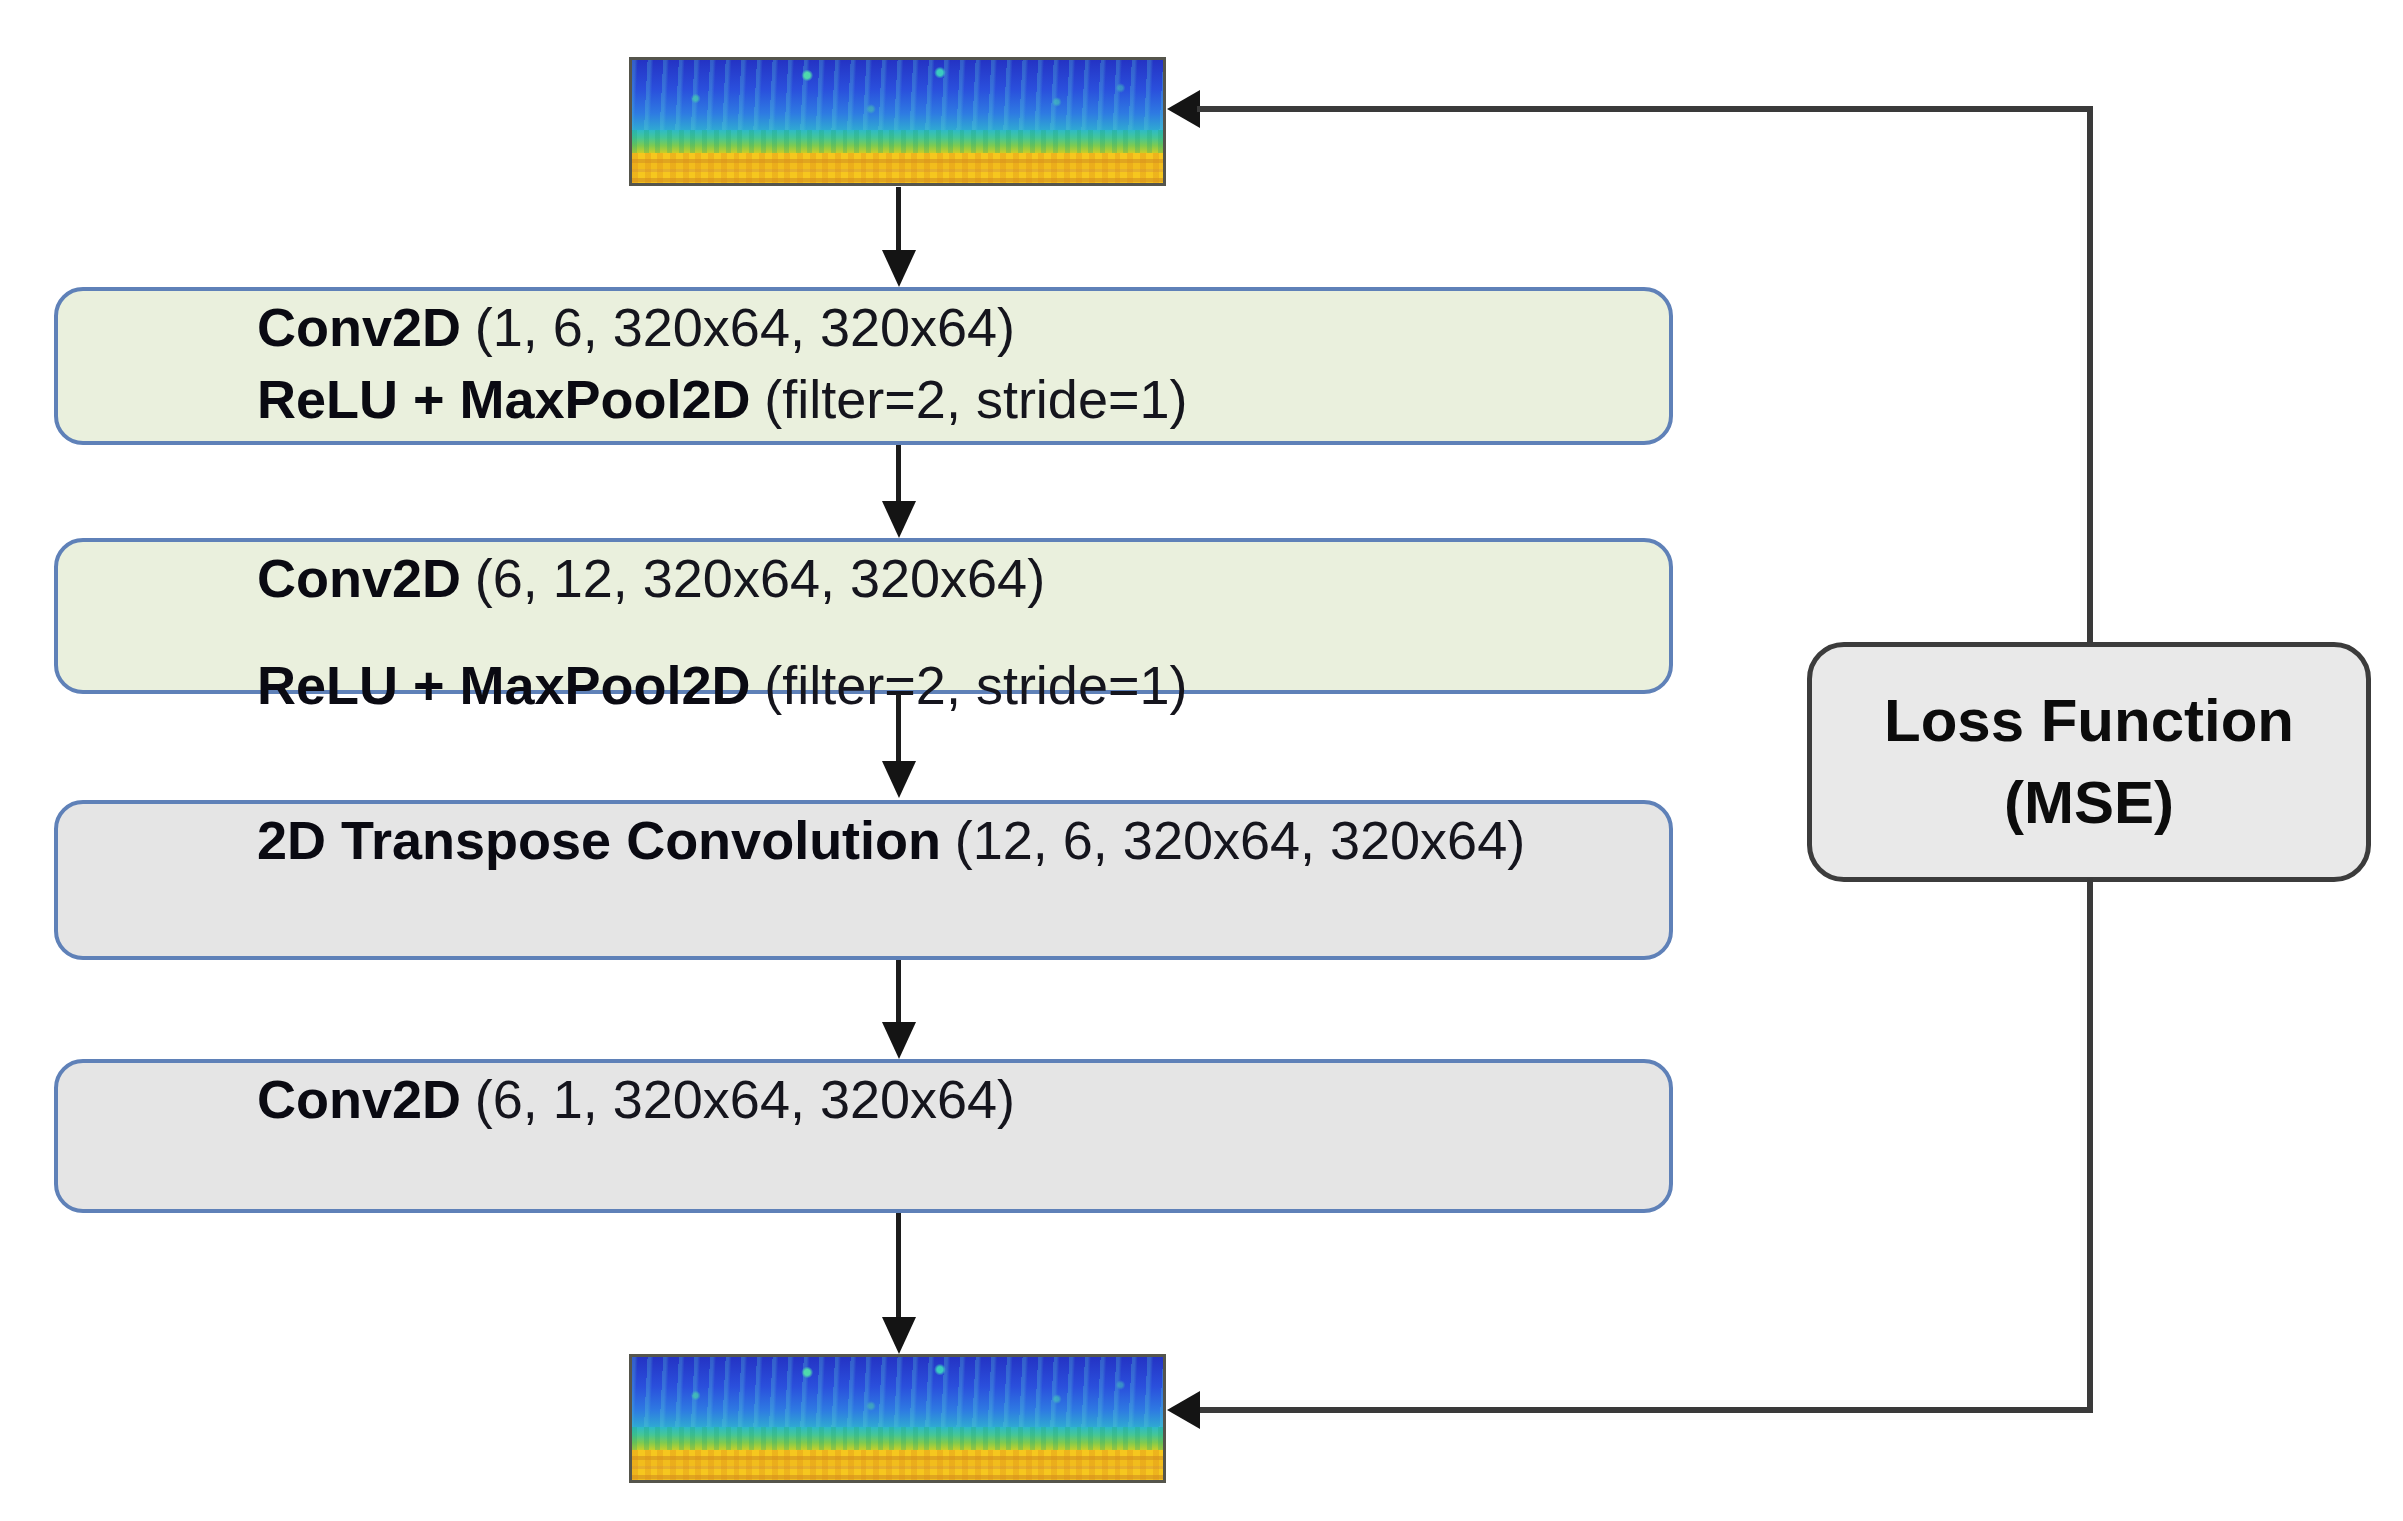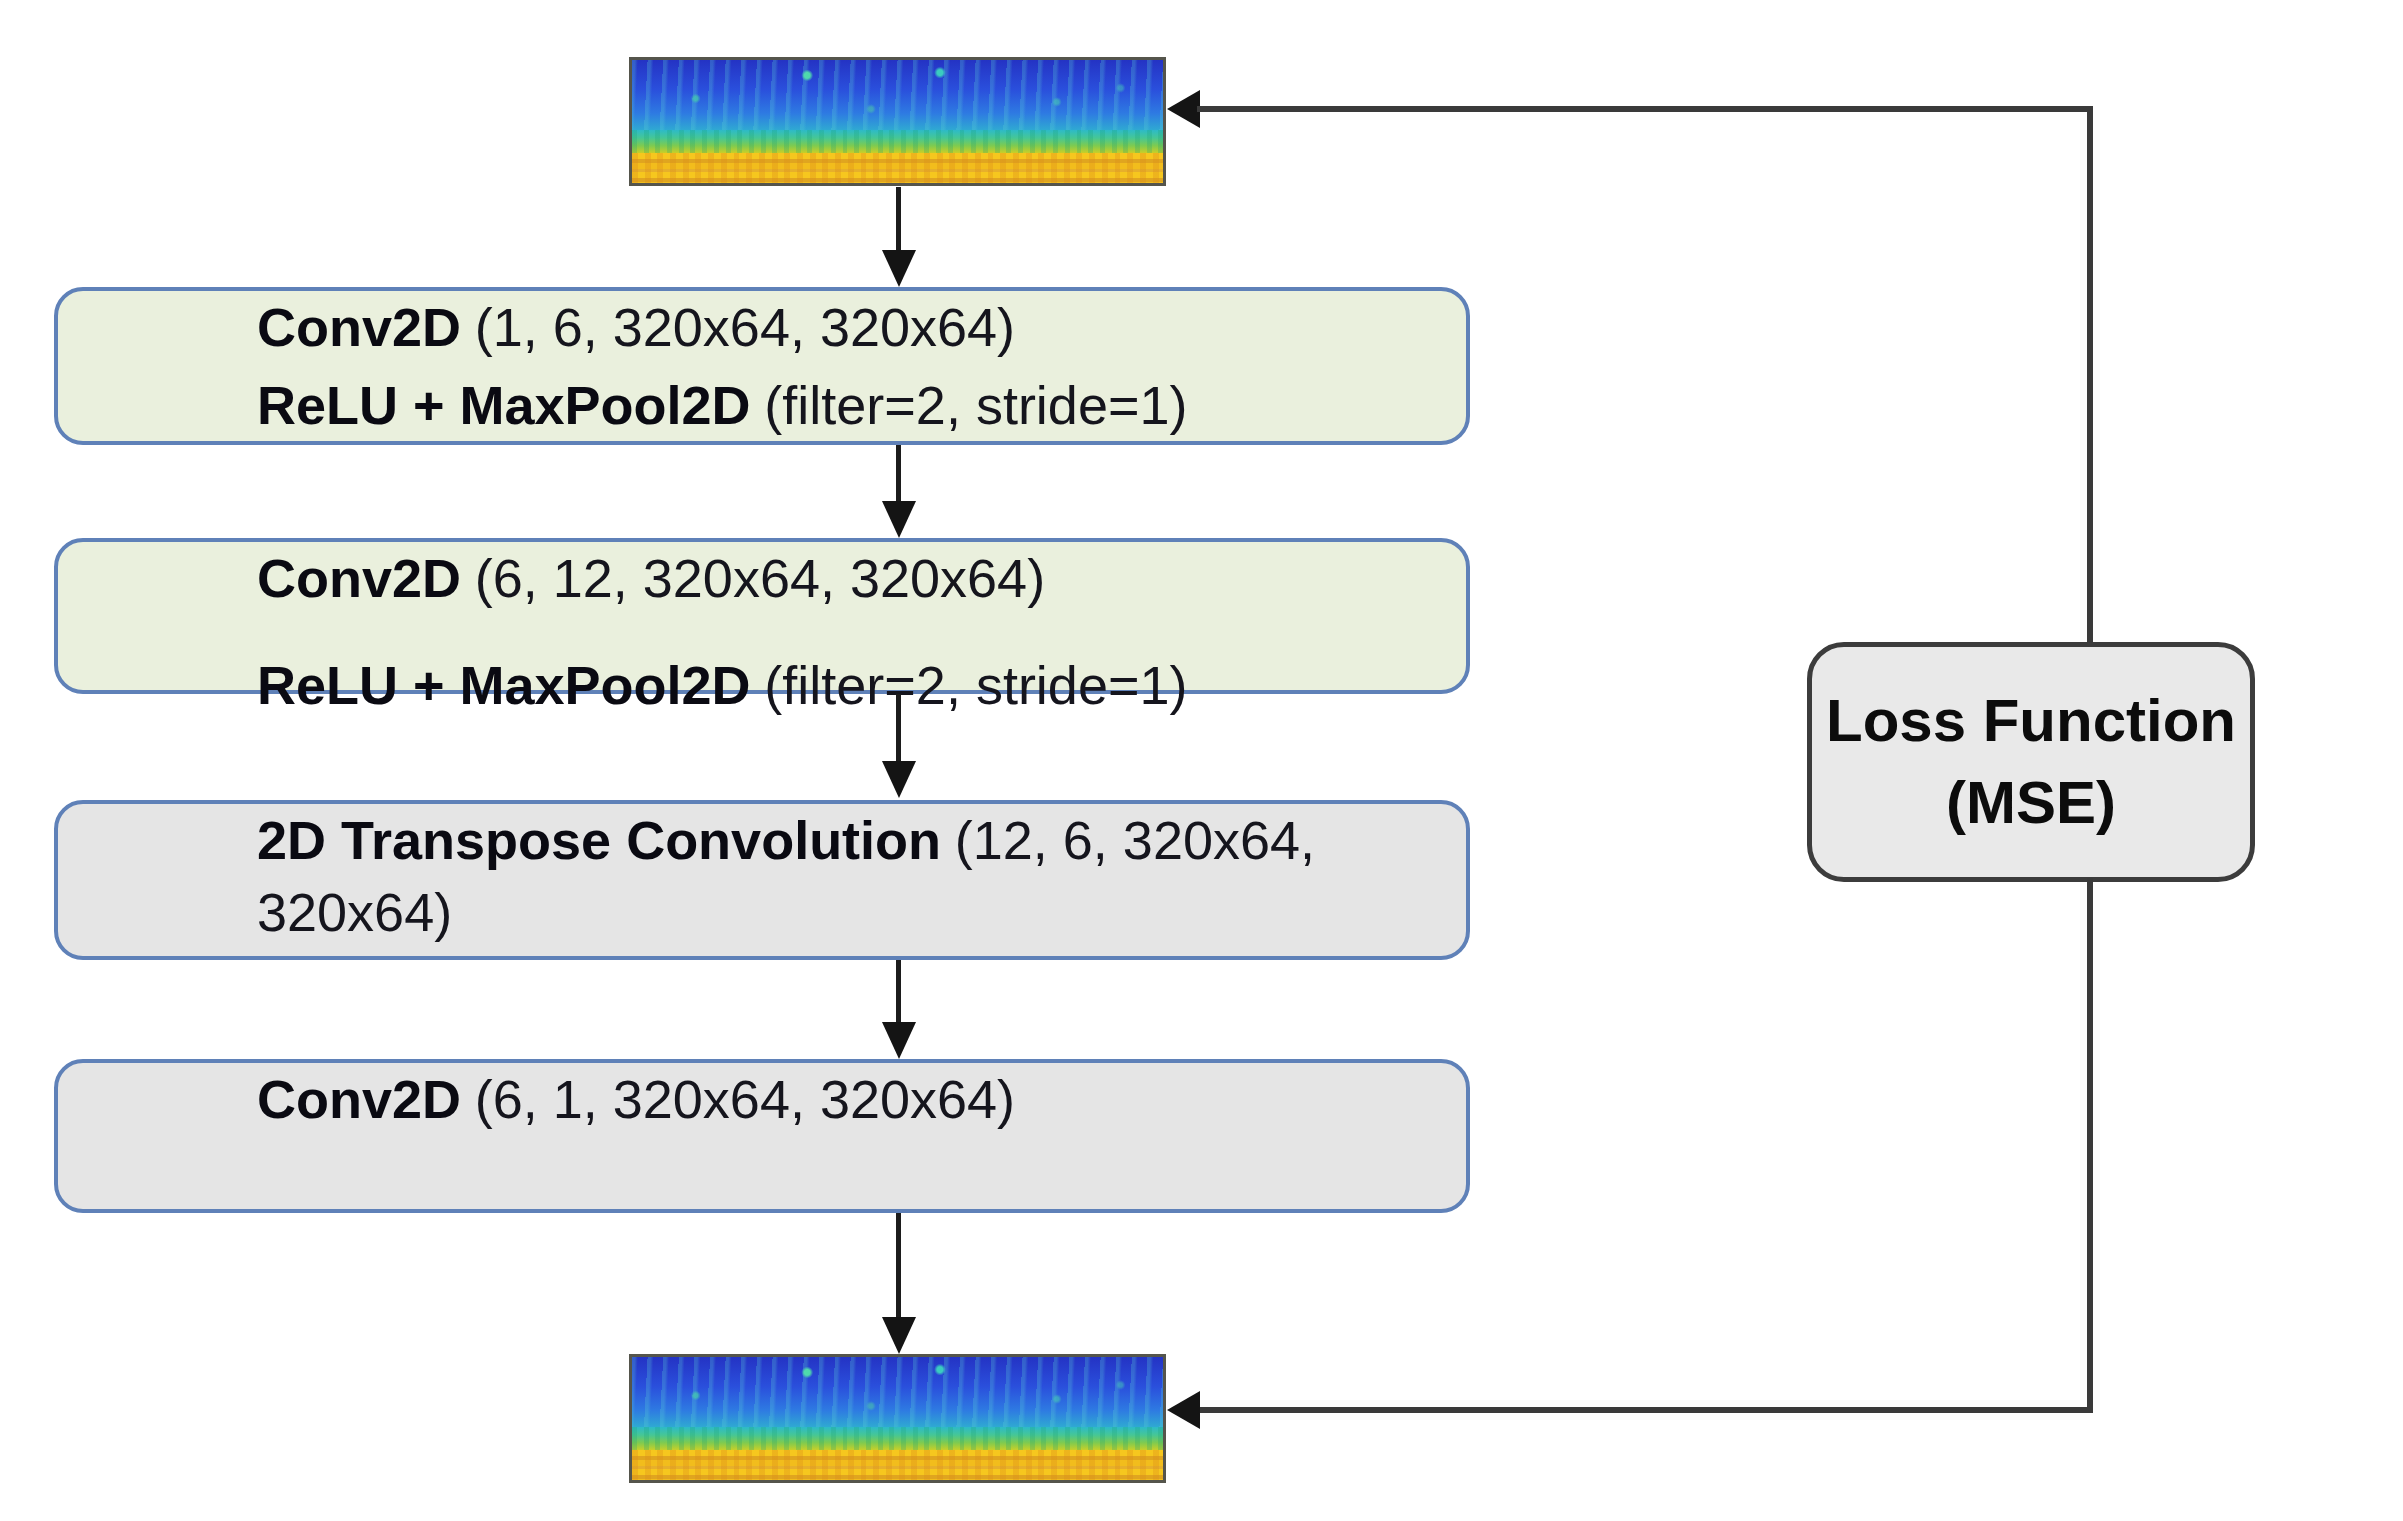--- a/index.html
+++ b/index.html
@@ -33,34 +33,34 @@
   }
   .spectrogram .spec-low {
     position:absolute; left:0; right:0; top:76%; height:24%;
     background:
       repeating-linear-gradient(90deg, rgba(220,140,25,.32) 0 5.9px, rgba(255,255,255,0) 5.9px 12.7px),
       repeating-linear-gradient(180deg, #f6c71e 0 5.9px, #e0a51f 5.9px 9.8px, #f2bd1c 9.8px 15.6px, #e7b02b 15.6px 19.5px);
   }
 
   
   .layer-box {
-    position:absolute; left:54px; width:1416px;
+    position:absolute; left:54px; width:1619px;
     border:4.9px solid #5f81b8; border-radius:29px;
     box-sizing:border-box;
-    display:flex; flex-direction:column; justify-content:space-between;
+    display:flex; flex-direction:column; justify-content:flex-start;
     padding-left:199px; font-size:54px; line-height:72px; color:#101018;
   }
   .layer-box.green { background:#eaf0dd; }
   .layer-box.blue  { background:#e5e5e5; }
   .layer-box .bold { font-weight:700; color:#0a0a12; }
   .layer-box .params { font-weight:400; margin-left:13.7px; color:#15151d; }
 
   
   .loss-box {
-    position:absolute; left:1807px; top:642px; width:448px; height:240px;
+    position:absolute; left:1807px; top:642px; width:564px; height:240px;
     background:#e9e9e9; border:5.9px solid #3c3c3c; border-radius:37px;
     box-sizing:border-box;
     display:flex; flex-direction:column; justify-content:center; align-items:center;
     font-size:60px; font-weight:700; line-height:82px; color:#0c0c0c; text-align:center;
   }
 
   
   .vshaft { position:absolute; width:4.9px; background:#1c1c1c; }
   .head-down {
     position:absolute; width:0; height:0;

